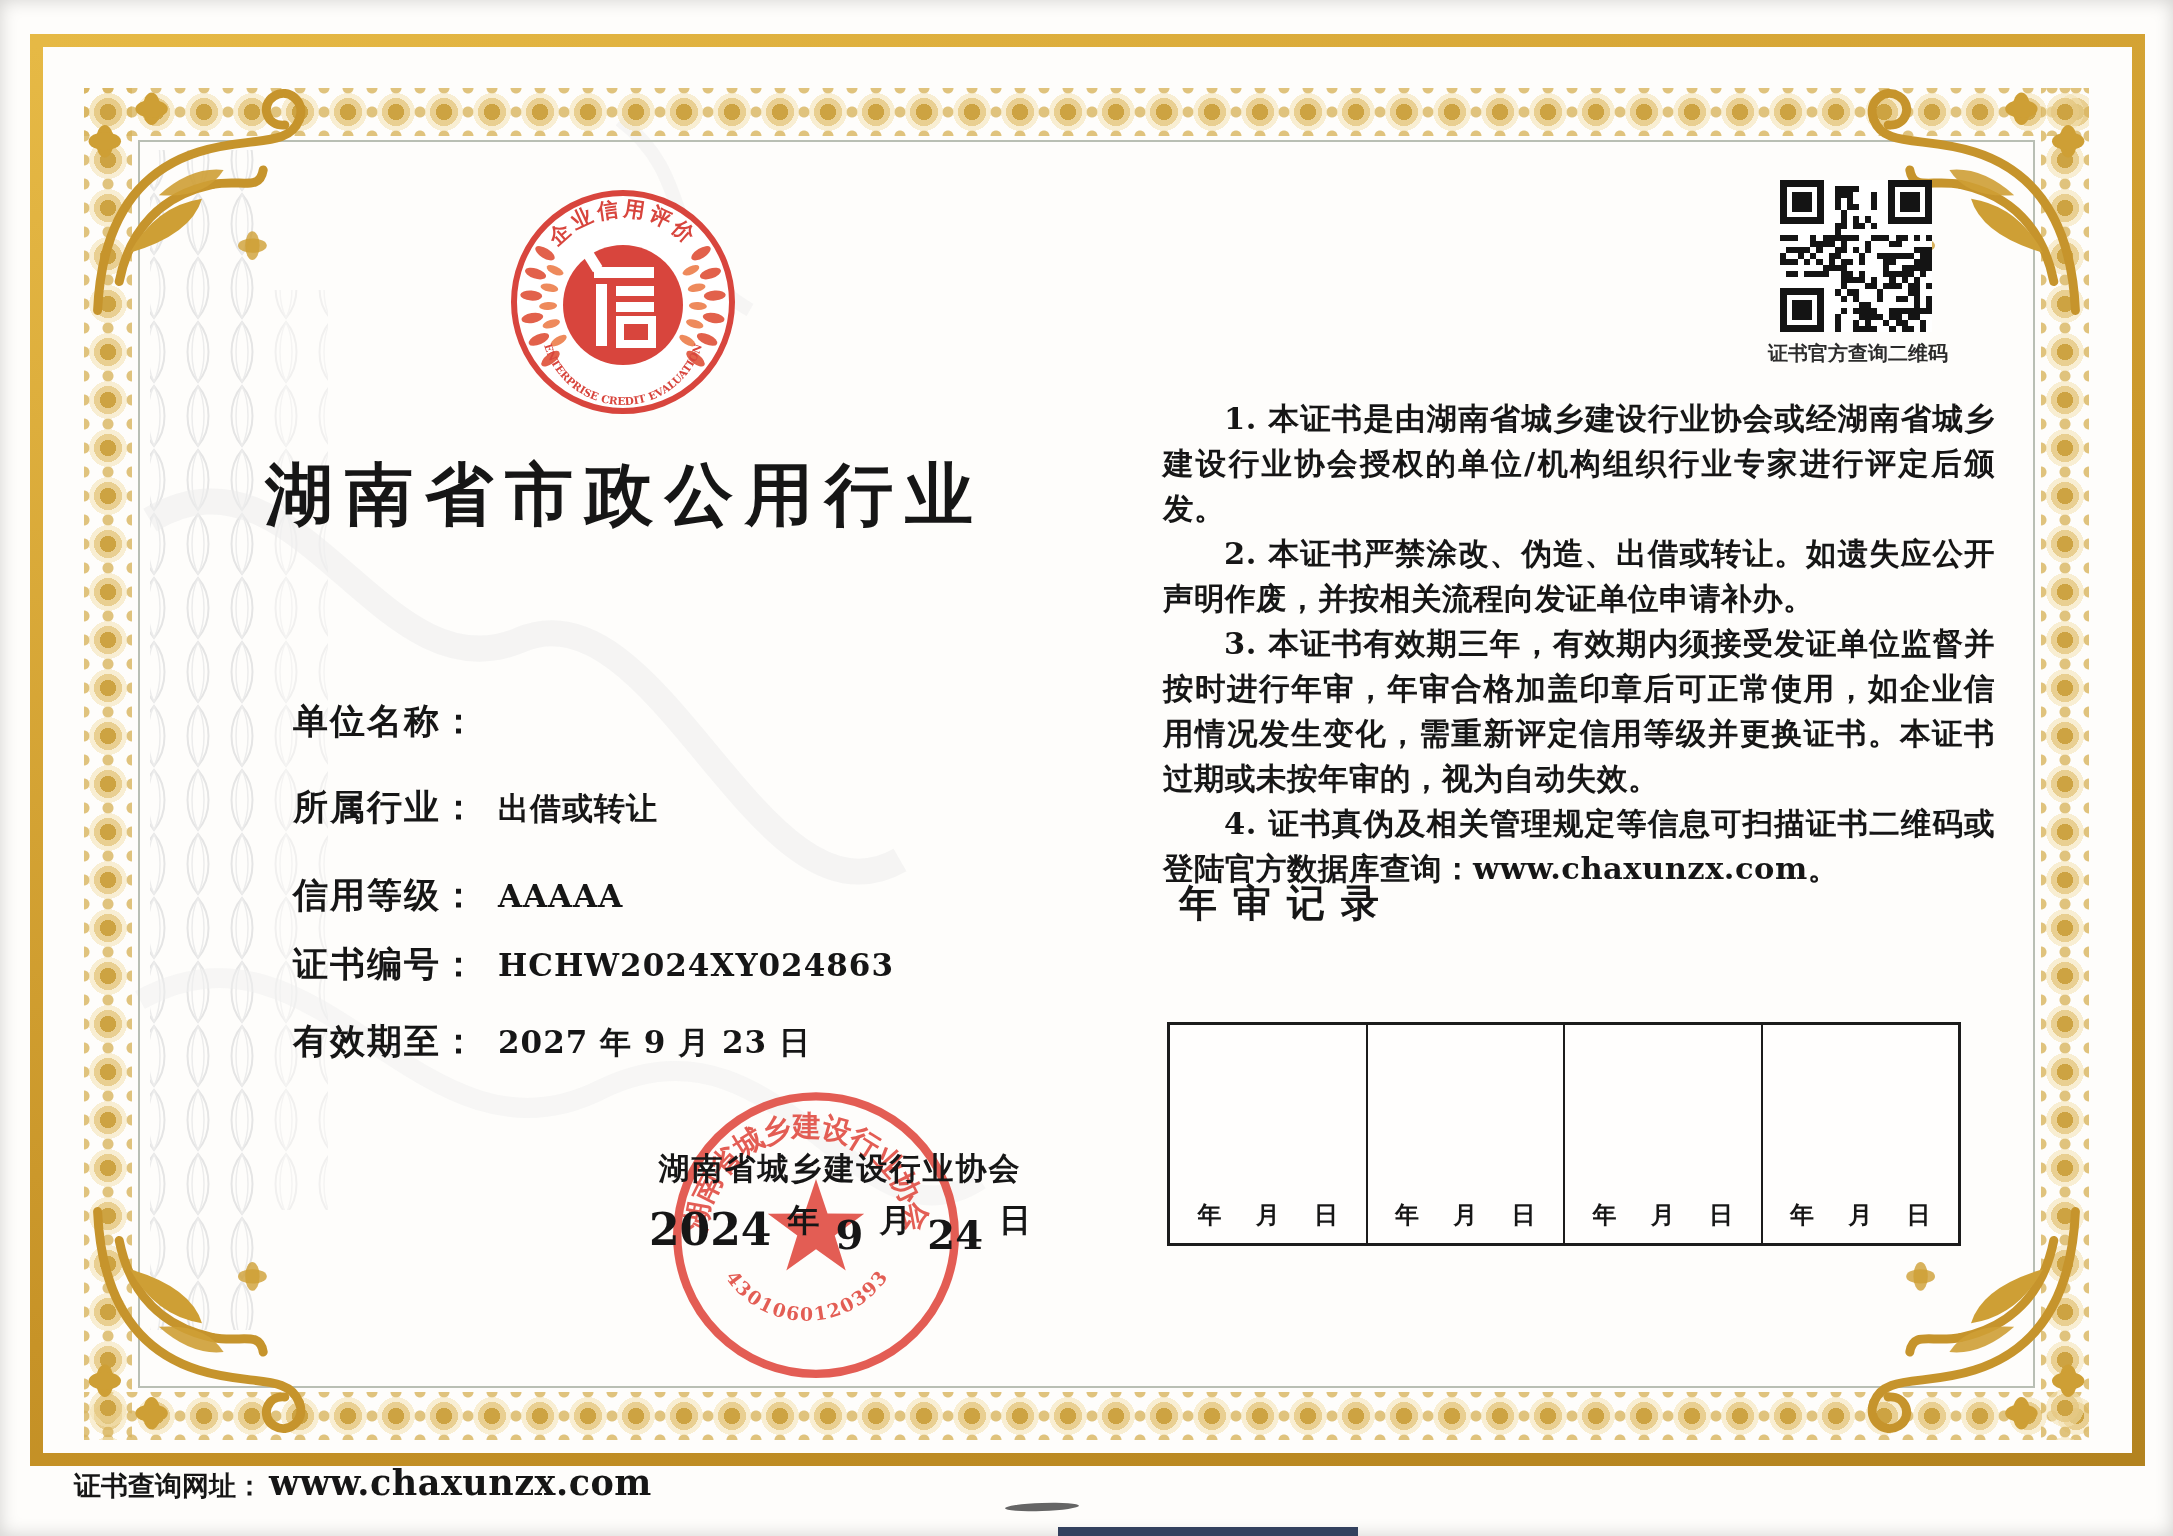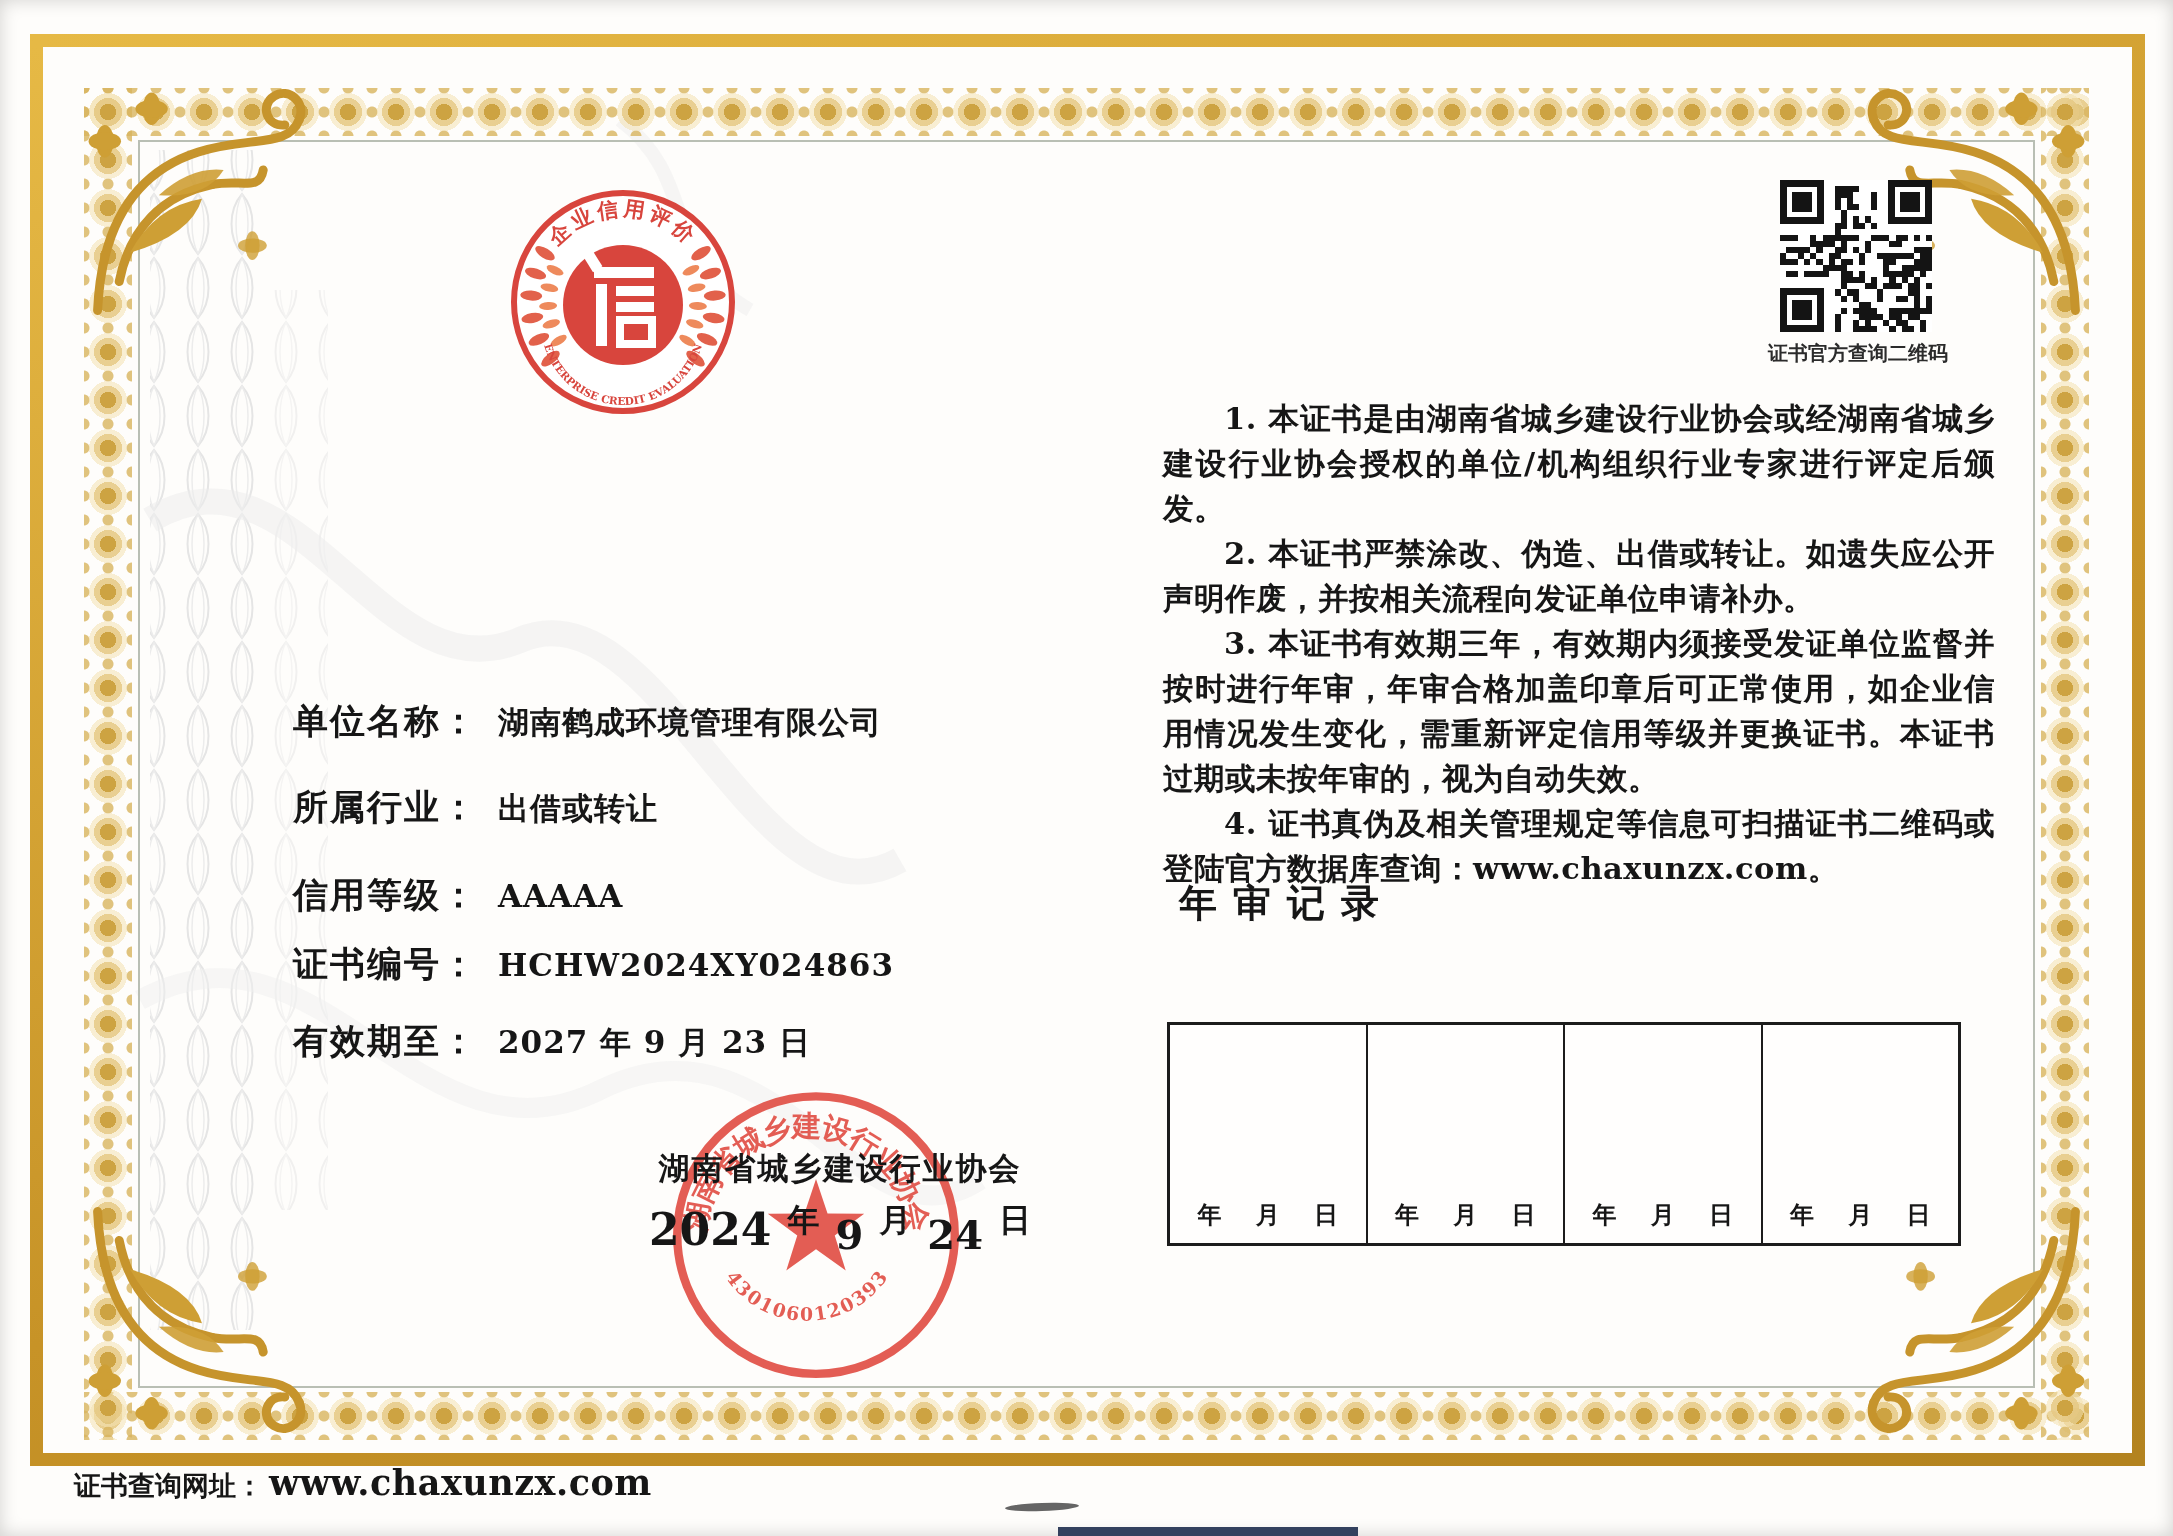--- a/index.html
+++ b/index.html
@@ -197,26 +197,26 @@
       <rect x="86" y="80" width="60" height="11"></rect>
       <rect x="88" y="97" width="11" height="62"></rect>
       <rect x="79" y="64" width="11" height="20" transform="rotate(-32,84,74)"></rect>
       <rect x="108" y="99" width="38" height="10"></rect>
       <rect x="108" y="115" width="38" height="10"></rect>
       <rect x="112" y="133" width="32" height="24" fill="none" stroke="#ffffff" stroke-width="8"></rect>
     </g>
   </svg>
 
   <div class="title">
+    <div class="l1">湖南省市政公用行业</div>
   </div>
 
   <div class="fields">
     <div class="frow" style="top:0">
       <span class="flabel">单位名称：</span>
-      <span class="fvalue">湖南鹤成环境管理有限公司</span>
     </div>
     <div class="frow" style="top:86px">
       <span class="flabel">所属行业：</span>
       <span class="fvalue">出借或转让</span>
     </div>
     <div class="frow" style="top:174px">
       <span class="flabel">信用等级：</span>
       <span class="fvalue">AAAAA</span>
     </div>
     <div class="frow" style="top:243px">

